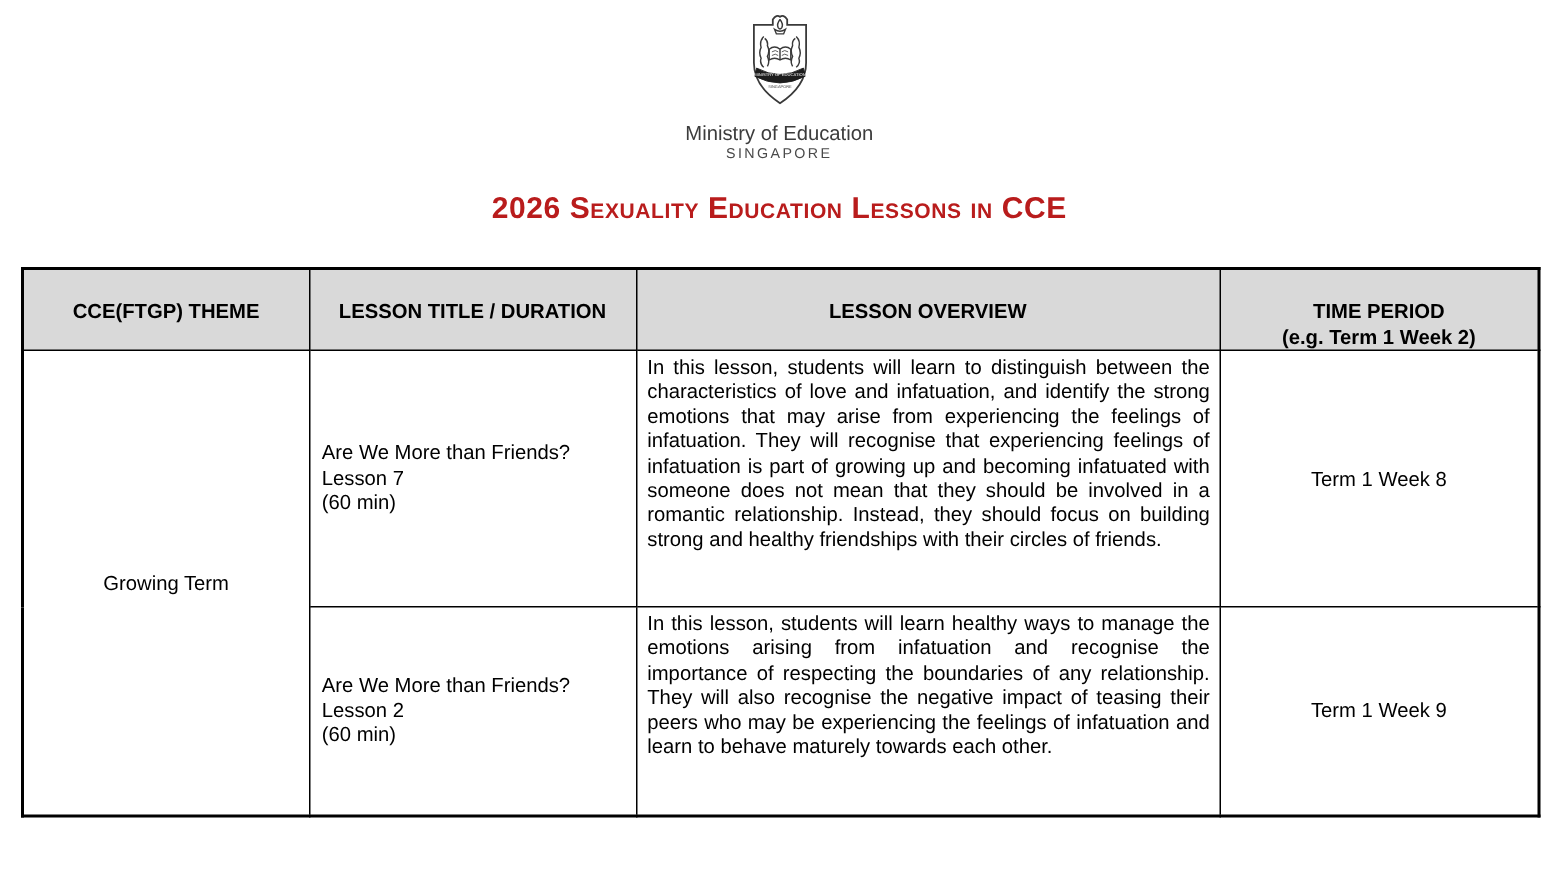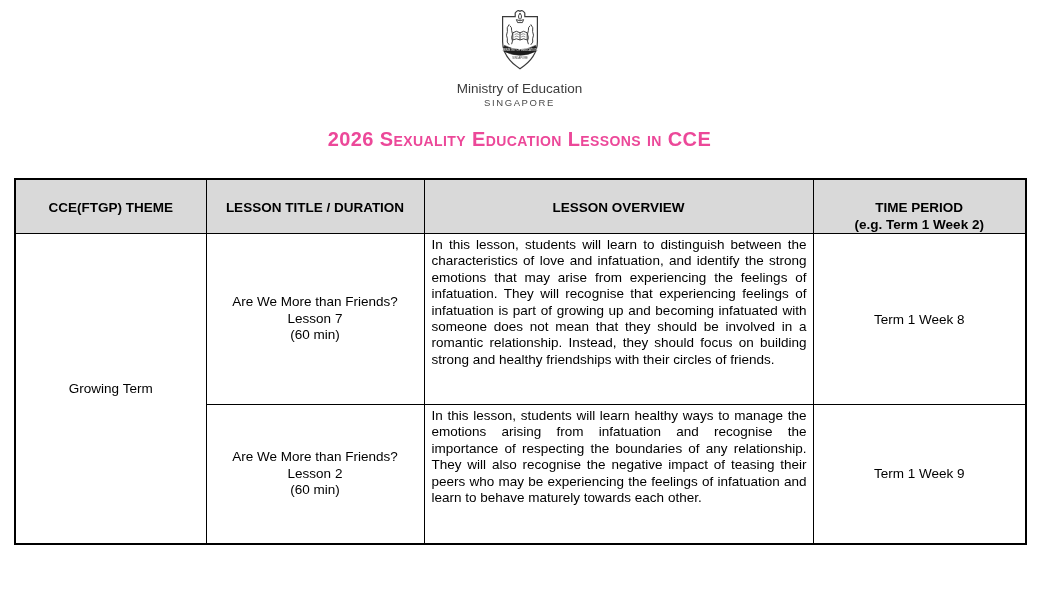--- a/index.html
+++ b/index.html
@@ -25,21 +25,21 @@
     letter-spacing: 1.6px;
     color: #4a4a4a;
   }
   .doc-subtitle {
     margin-top: 18px;
     font-size: 20px;
     line-height: 24px;
     font-weight: bold;
     font-variant: small-caps;
     letter-spacing: 0.4px;
-    color: #ec4899;
+    color: #b91c1c;
   }
   .doc-title {
     margin-top: 12px;
     font-size: 37px;
     line-height: 40px;
     font-weight: bold;
     font-variant: small-caps;
     color: #121212;
   }
   table.lessons {
@@ -61,21 +61,20 @@
     height: 49px;
     text-align: center;
     line-height: 17px;
   }
   td.theme-cell {
     text-align: center;
     vertical-align: middle;
     padding: 2px 4px;
   }
   td.title-cell {
-    text-align: center;
     vertical-align: middle;
     line-height: 16.5px;
     padding: 2px 8px;
   }
   td.overview-cell {
     vertical-align: top;
     text-align: justify;
     line-height: 16.4px;
     padding: 3px 6px 3px 7px;
     margin-left: 37px;

